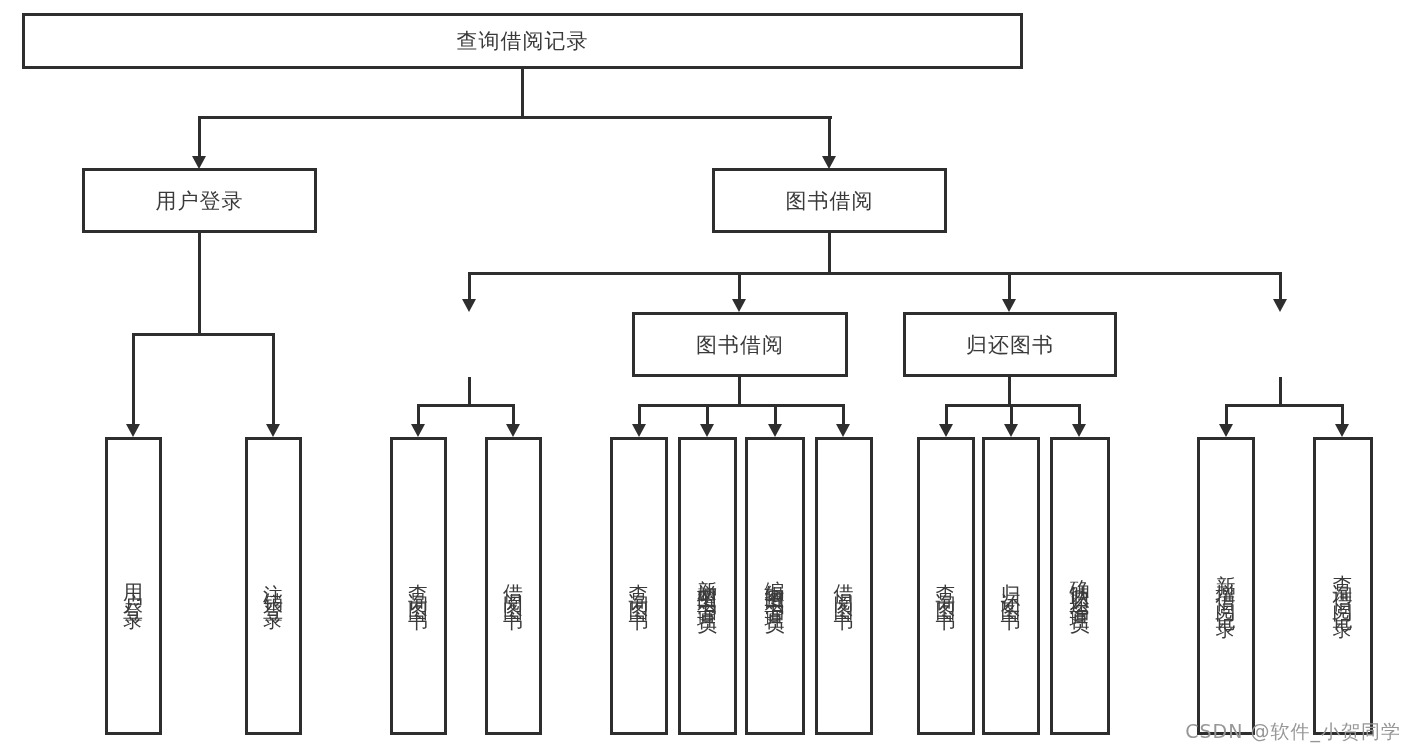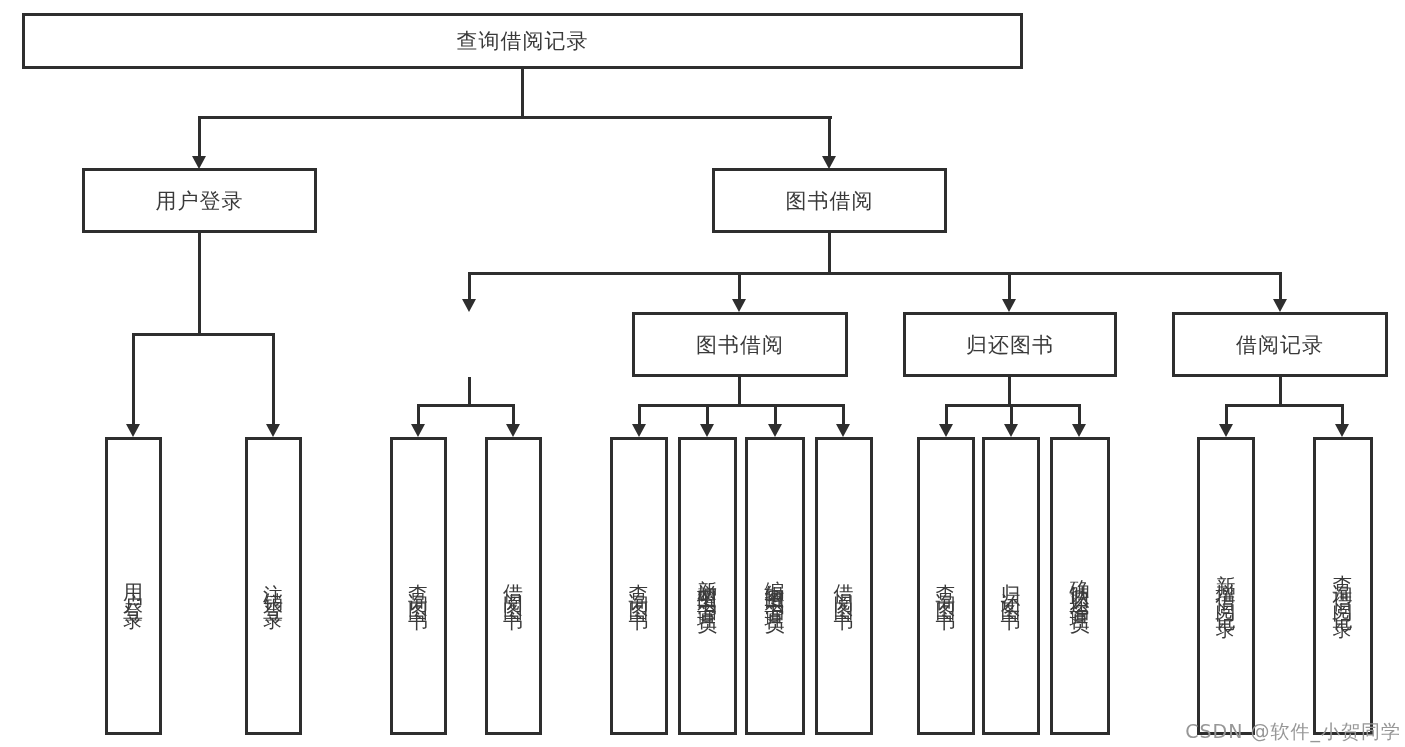--- a/index.html
+++ b/index.html
@@ -66,23 +66,20 @@
   <div class="vline" style="left:1008px;top:272px;width:3px;height:28px;"></div>
   <div class="arrow" style="left:1002px;top:299px;"></div>
   <div class="vline" style="left:1279px;top:272px;width:3px;height:28px;"></div>
   <div class="arrow" style="left:1273px;top:299px;"></div>
 
   <div class="box hbox" style="left:632px;top:312px;width:216px;height:65px;">
     <span>图书借阅</span>
   </div>
   <div class="box hbox" style="left:903px;top:312px;width:214px;height:65px;">
     <span>归还图书</span>
-  </div>
-  <div class="box hbox" style="left:1172px;top:312px;width:216px;height:65px;">
-    <span>借阅记录</span>
   </div>
 
   <div class="vline" style="left:468px;top:377px;width:3px;height:30px;"></div>
   <div class="hline" style="left:417px;top:404px;width:98px;height:3px;"></div>
   <div class="vline" style="left:417px;top:404px;width:3px;height:21px;"></div>
   <div class="arrow" style="left:411px;top:424px;"></div>
   <div class="vline" style="left:512px;top:404px;width:3px;height:21px;"></div>
   <div class="arrow" style="left:506px;top:424px;"></div>
 
   <div class="vline" style="left:738px;top:377px;width:3px;height:30px;"></div>

